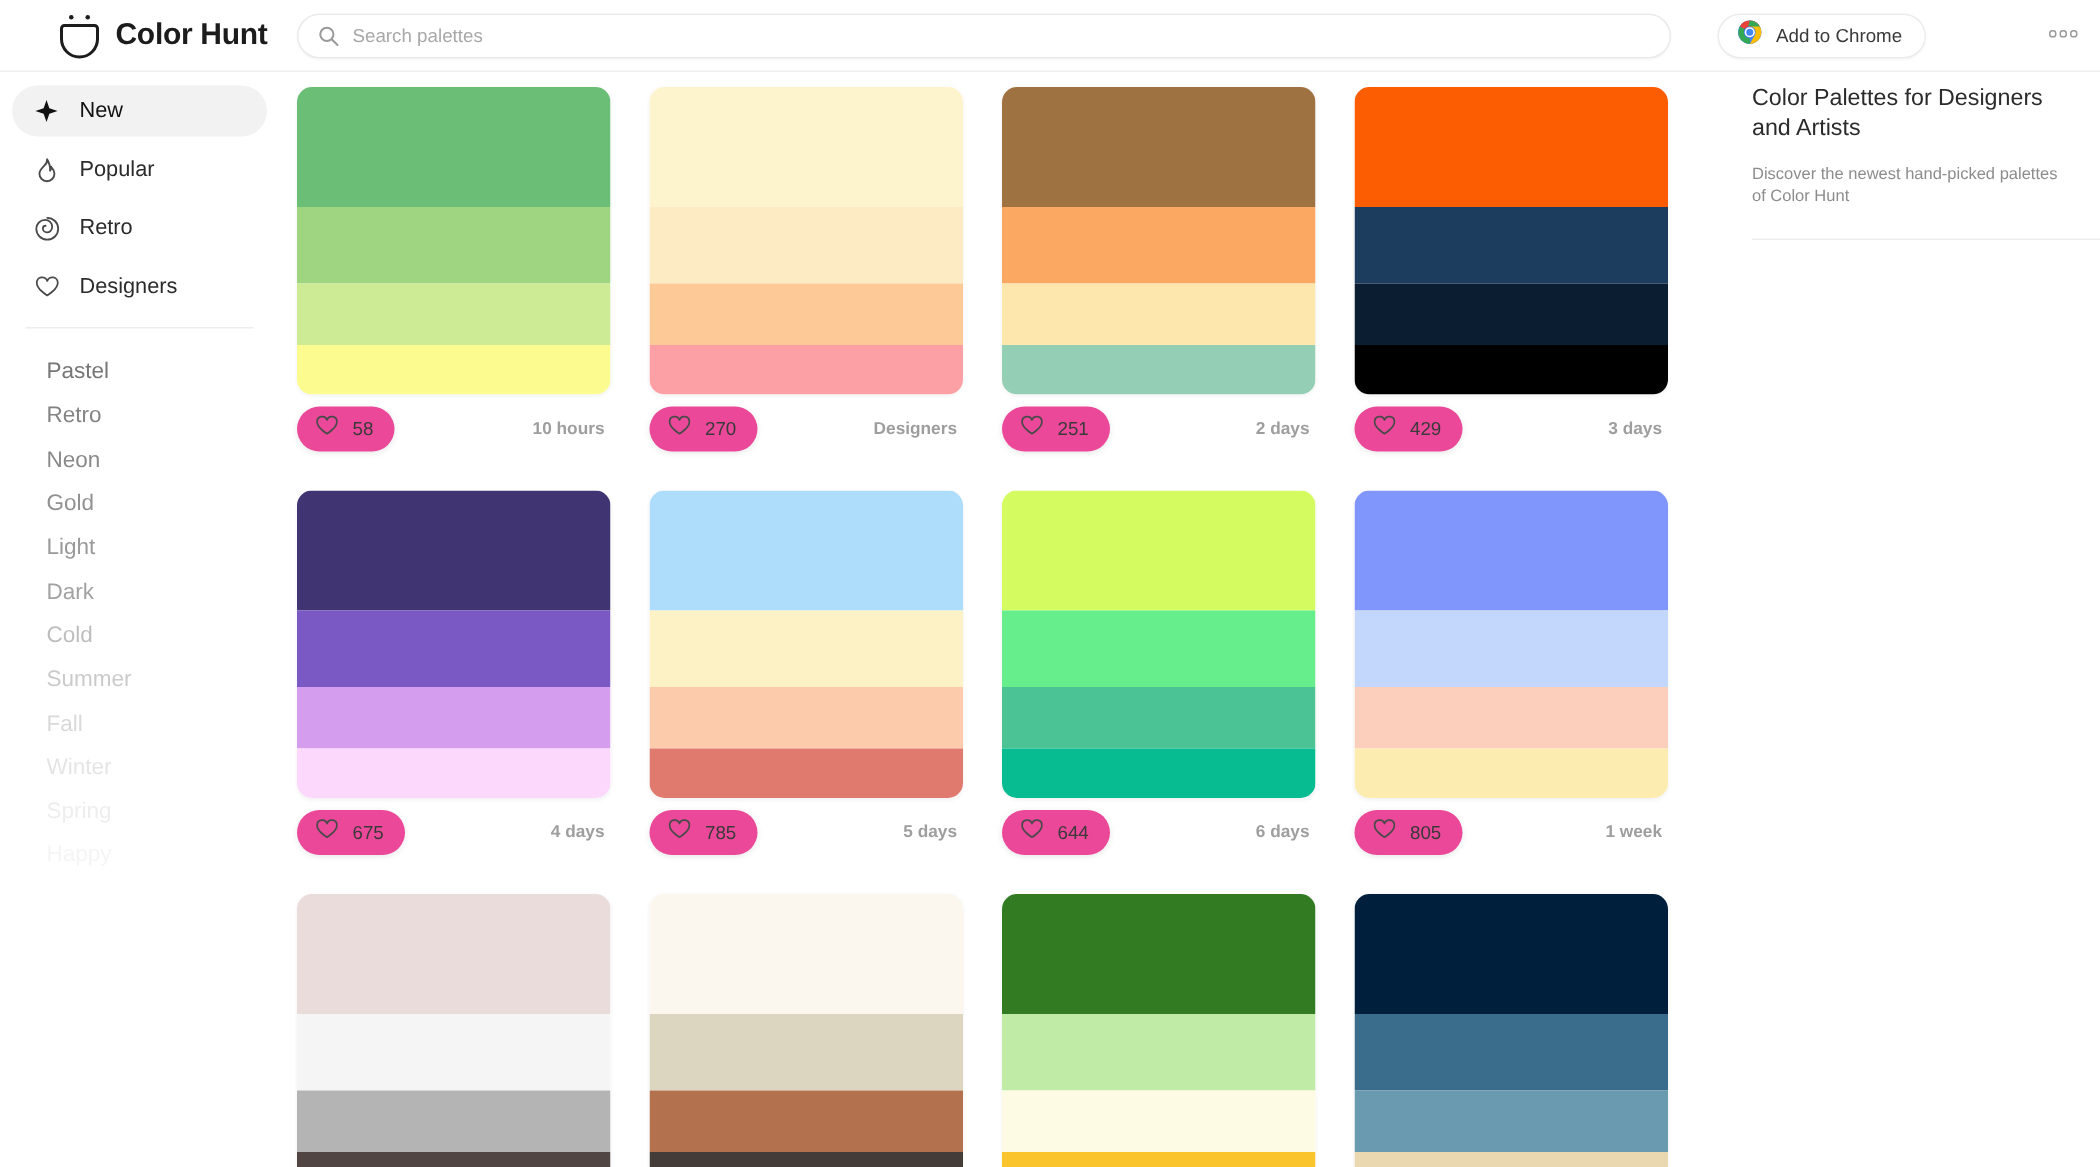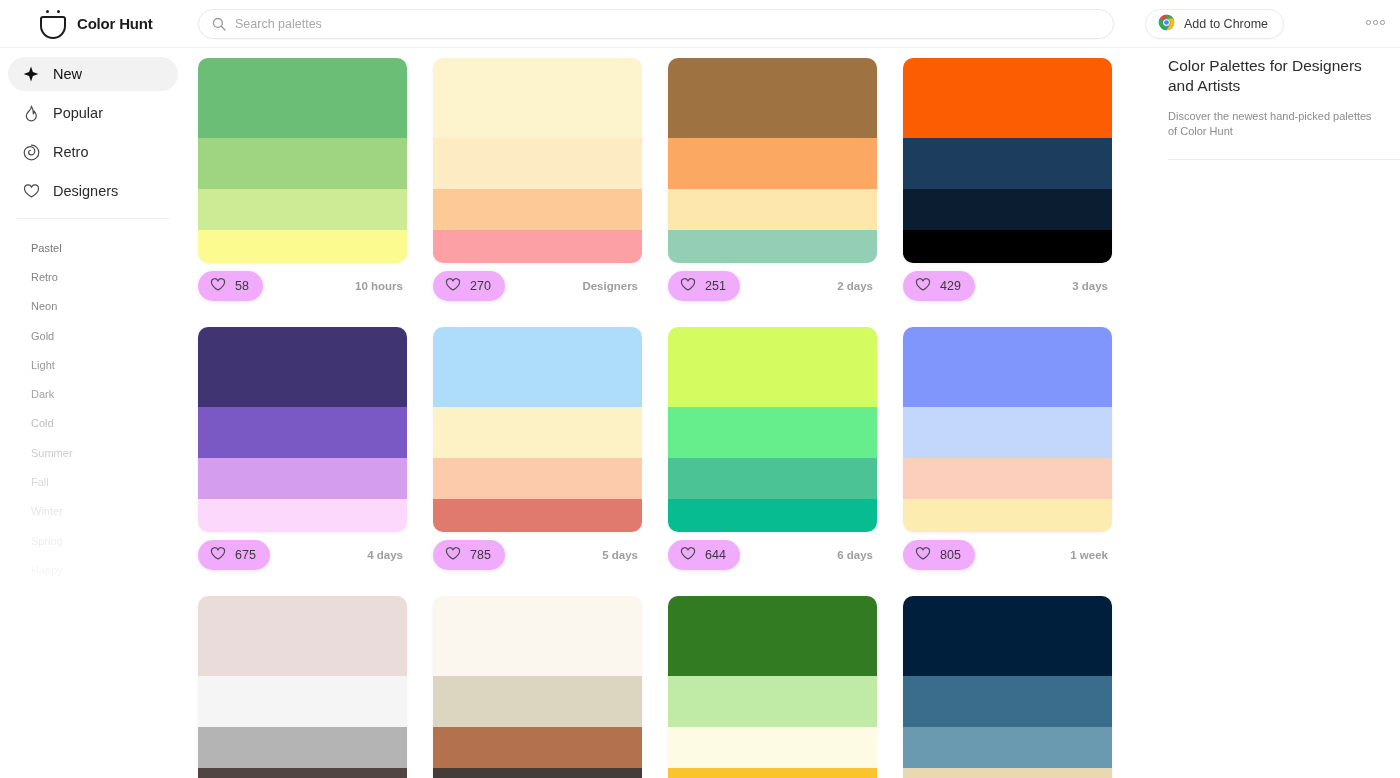--- a/index.html
+++ b/index.html
@@ -55,21 +55,21 @@
     border-radius: 3px 3px 13px 13px;
     overflow: hidden;
     background: #fff;
   }
   .logo-band { width: 100%; }
   .logo-band.y { height: 34%; background: #ffd93d; }
   .logo-band.o { height: 33%; background: #ff8c42; }
   .logo-band.p { height: 33%; background: #f25f8a; }
 
   .brand-name {
-    font-size: 15px;
+    font-size: 20px;
     font-weight: 700;
     letter-spacing: -0.2px;
     color: #1c1c1c;
     white-space: nowrap;
   }
 
   .search-wrap {
     position: absolute;
     left: 198px;
     top: 9px;
@@ -158,21 +158,21 @@
     height: 1px;
     background: #ededed;
   }
 
   .tag-list { padding: 14px 0 0 0; }
   .tag-item {
     padding: 0 31px;
     height: 29.3px;
     display: flex;
     align-items: center;
-    font-size: 11px;
+    font-size: 15px;
     color: #767676;
     cursor: pointer;
     white-space: nowrap;
   }
 
   
   .grid {
     position: absolute;
     left: 198px;
     top: 58px;
@@ -204,21 +204,21 @@
     align-items: center;
     justify-content: space-between;
     padding-right: 4px;
   }
   .like-pill {
     display: flex;
     align-items: center;
     gap: 9px;
     height: 30px;
     padding: 0 14px 0 12px;
-    background: #f0abfc;
+    background: #ec4899;
     border-radius: 15px;
     box-shadow: 0 1px 4px rgba(0,0,0,0.10);
     cursor: pointer;
   }
   .like-count { font-size: 12.5px; color: #3a3a3a; }
   .time-label { font-size: 11.5px; color: #9e9e9e; white-space: nowrap; font-weight: bold; }
 
   
   .right-panel {
     position: absolute;

